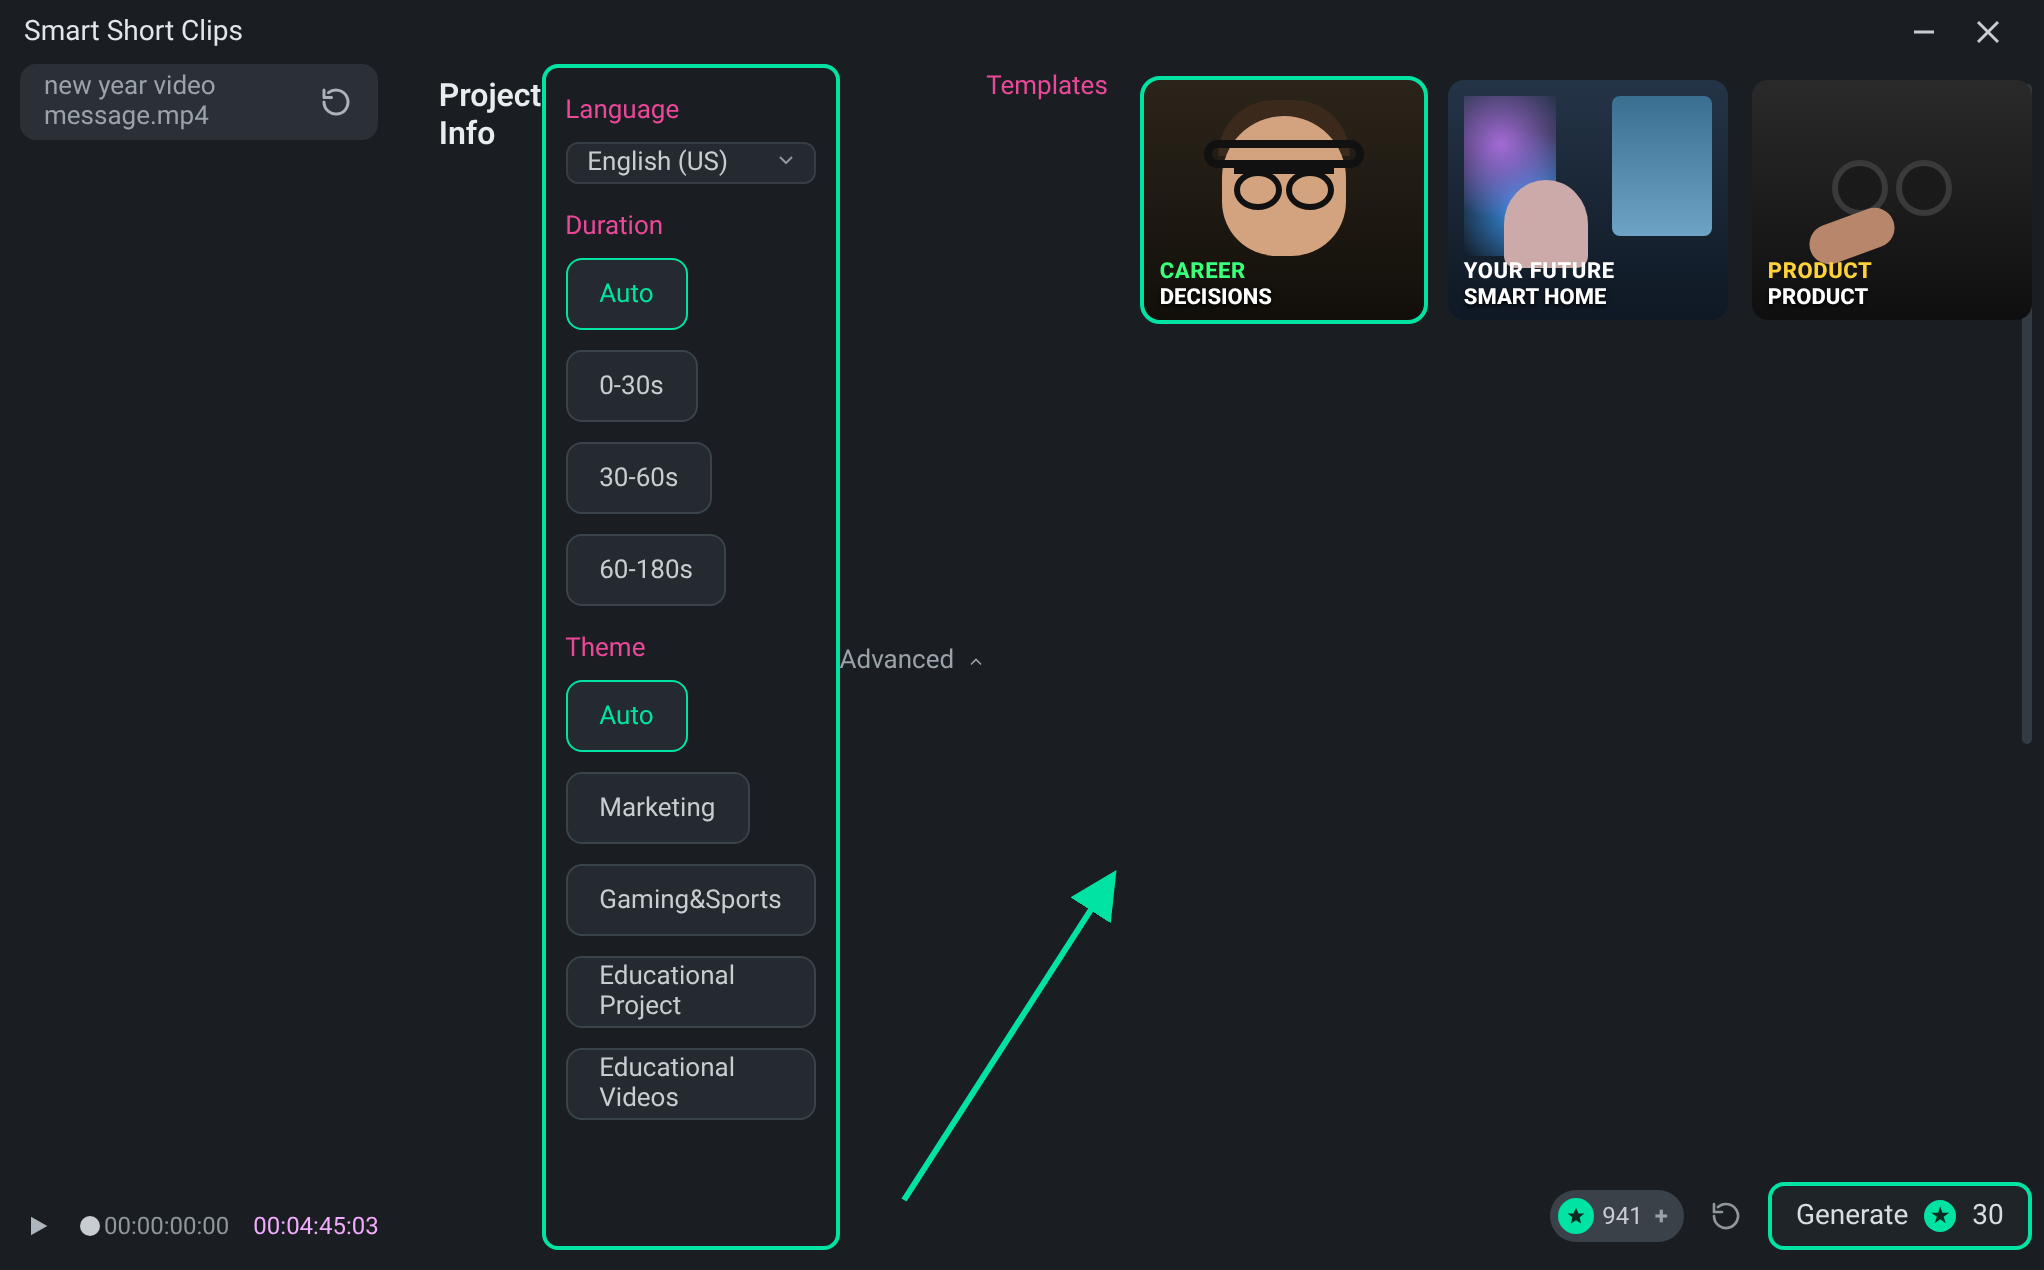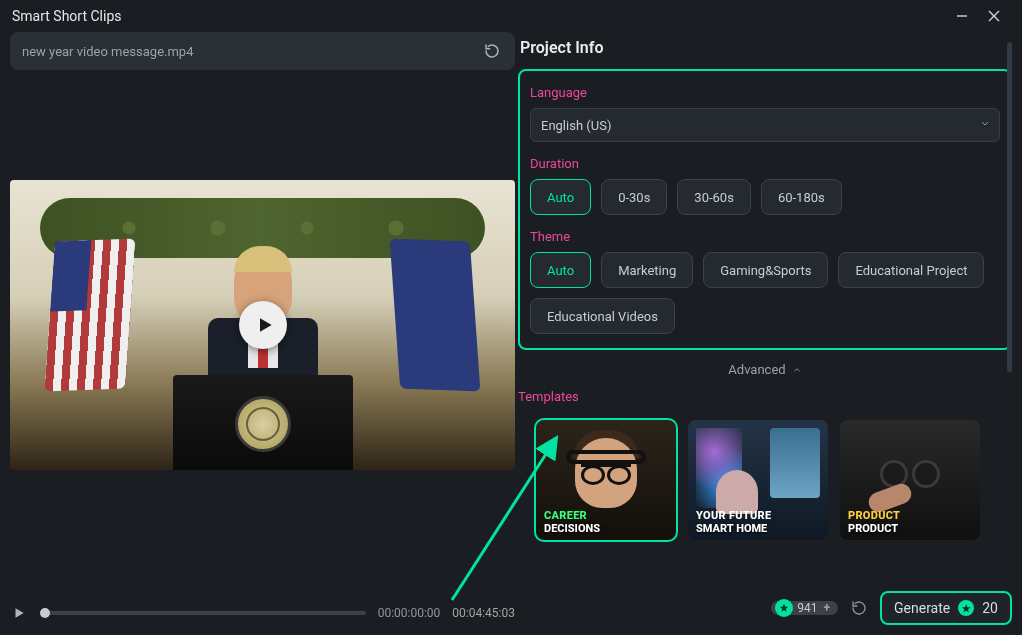--- a/index.html
+++ b/index.html
@@ -1,25 +1,25 @@
 <!DOCTYPE html>
 <html><head>
 <meta charset="utf-8">
 <style>
 * { margin:0; padding:0; box-sizing:border-box; font-family:-apple-system,BlinkMacSystemFont,"Segoe UI",Roboto,sans-serif; }
 body { background:#1a1e22; color:#c8cdd2; width:1022px; height:635px; overflow:hidden; position:relative; }
 .titlebar { height:32px; display:flex; align-items:center; padding:0 12px; font-size:14px; color:#e2e6ea; }
 .titlebar .spacer { flex:1; }
 .win-btn { width:32px; height:28px; display:flex; align-items:center; justify-content:center; color:#c8cdd2; cursor:pointer; }
-.content { display:flex; height:calc(100% - 32px); padding:0 10px 10px 10px; gap:3px; }
+.content { display:flex; height:calc(100% - 32px); padding:0 24px 10px 10px; gap:28px; }
 .left { width:505px; display:flex; flex-direction:column; }
 .filebar { background:#2a3036; border-radius:8px; height:38px; display:flex; align-items:center; padding:0 12px; font-size:13px; color:#9aa2aa; margin-bottom:10px; }
 .filebar .spacer { flex:1; }
 .reload-icon { width:22px; height:22px; color:#aab2ba; cursor:pointer; display:flex; align-items:center; justify-content:center; }
-.video-area { flex:1; display:flex; flex-direction:column; }
+.video-area { flex:1; display:flex; flex-direction:row; }
 .video-frame { margin-top:100px; height:290px; border-radius:4px; position:relative; overflow:hidden; background:linear-gradient(180deg,#3a2f1e 0%,#4a3b27 40%,#1f1710 100%); display:flex; align-items:center; justify-content:center; }
 .scene { position:absolute; inset:0; }
 .wall { position:absolute; inset:0; background:linear-gradient(180deg,#e8e3d3 0%,#d6cfb8 40%,#8a7a55 70%,#2e2416 100%); }
 .garland { position:absolute; top:18px; left:30px; right:30px; height:60px; background:radial-gradient(circle at 20% 50%,#5b6e35 6px,transparent 7px),radial-gradient(circle at 40% 50%,#5b6e35 7px,transparent 8px),radial-gradient(circle at 60% 50%,#5b6e35 6px,transparent 7px),radial-gradient(circle at 80% 50%,#5b6e35 7px,transparent 8px),linear-gradient(90deg,#3e5122,#4f6530,#3e5122); border-radius:30px; }
 .flag { position:absolute; width:80px; height:150px; top:60px; }
 .flag.left-f { left:40px; background:repeating-linear-gradient(90deg,#b23a3a 0 8px,#efefef 8px 16px); transform:skewX(-6deg) rotate(-2deg); border-radius:6px; }
 .flag.left-f::before{content:"";position:absolute;top:0;left:0;width:36px;height:70px;background:#2a3a7a;}
 .flag.right-f { right:40px; background:#2a3a7a; transform:skewX(6deg) rotate(2deg); border-radius:6px; }
 .podium { position:absolute; bottom:0; left:50%; transform:translateX(-50%); width:180px; height:95px; background:linear-gradient(180deg,#1a1a1a,#0a0a0a); border-radius:4px 4px 0 0; }
 .seal { position:absolute; bottom:18px; left:50%; transform:translateX(-50%); width:56px; height:56px; border-radius:50%; background:radial-gradient(circle,#d9cfa3 0%,#b7a96a 70%,#8a7c45 100%); border:3px solid #3a3a3a; }
@@ -30,26 +30,26 @@
 .suit { width:110px; height:60px; background:#1a1f2a; margin:-6px auto 0; border-radius:10px 10px 0 0; position:relative; }
 .collar { position:absolute; top:2px; left:50%; transform:translateX(-50%); width:30px; height:48px; background:#e8e8e8; }
 .tie { position:absolute; top:2px; left:50%; transform:translateX(-50%); width:10px; height:48px; background:#b33; }
 .playbtn { position:absolute; width:48px; height:48px; border-radius:50%; background:#efefef; top:50%; left:50%; transform:translate(-50%,-50%); display:flex; align-items:center; justify-content:center; cursor:pointer; box-shadow:0 2px 8px rgba(0,0,0,0.5); }
 .playbtn svg { margin-left:4px; }
 .controls { margin-top:auto; height:36px; display:flex; align-items:center; gap:12px; padding-top:12px; }
 .ctrl-play { width:18px; height:18px; display:flex; align-items:center; justify-content:center; cursor:pointer; color:#aeb5bc; }
 .progress { flex:1; height:4px; background:#3a4148; border-radius:2px; position:relative; }
 .progress .dot { position:absolute; left:0; top:50%; transform:translate(0,-50%); width:10px; height:10px; border-radius:50%; background:#c8cdd2; }
 .time { font-size:12px; color:#8e969e; }
-.time.dur { color:#a3a3a3; }
-.right { flex:1; display:flex; flex-direction:column; position:relative; }
+.time.dur { color:#f0abfc; }
+.right { flex:1; display:flex; flex-direction:row; position:relative; }
 .section-title { font-size:16px; font-weight:600; color:#e8ecef; margin:6px 0 12px 2px; }
 .info-panel { border:2px solid #00e3a3; border-radius:8px; padding:10px 10px 14px 10px; }
 .label { font-size:13px; color:#ec4899; margin-bottom:8px; margin-top:4px; }
-.select { background:#242a30; border:1px solid #363d45; border-radius:6px; height:34px; display:flex; align-items:center; padding:0 10px; font-size:13px; color:#c8cdd2; cursor:pointer; position:relative; }
+.select { background:#242a30; border:1px solid #363d45; border-radius:6px; height:21px; display:flex; align-items:center; padding:0 10px; font-size:13px; color:#c8cdd2; cursor:pointer; position:relative; }
 .select .chev { position:absolute; right:8px; top:50%; transform:translateY(-50%); }
 .chip-row { display:flex; flex-wrap:wrap; gap:10px; }
 .chip { background:#242a30; border:1px solid #3a424a; border-radius:8px; height:36px; padding:0 16px; display:flex; align-items:center; font-size:13px; color:#c8cdd2; cursor:pointer; }
 .chip.active { border:1.5px solid #00e3a3; color:#00e3a3; }
 .advanced { text-align:center; font-size:13px; color:#9aa2aa; margin:12px 0 8px; cursor:pointer; display:flex; align-items:center; justify-content:center; gap:6px; }
 .templates-row { display:flex; gap:12px; margin-top:8px; }
 .tpl { width:140px; height:120px; border-radius:8px; position:relative; overflow:hidden; cursor:pointer; flex-shrink:0; }
 .tpl.sel { outline:2px solid #00e3a3;margin-left:18px; }
 .tpl .caption { position:absolute; bottom:18px; left:8px; font-size:11px; font-weight:800; letter-spacing:0.3px; }
 .tpl .sub { position:absolute; bottom:5px; left:8px; font-size:11px; font-weight:800; color:#fff; text-shadow:0 1px 2px #000; }
@@ -63,21 +63,21 @@
 .tpl2 { background:linear-gradient(180deg,#243447,#0f1824);text-align:right; }
 .tpl2-window{position:absolute;top:8px;right:8px;width:50px;height:70px;background:linear-gradient(180deg,#3b6f91,#6da3c4);border-radius:4px;}
 .tpl2-light{position:absolute;top:8px;left:8px;width:46px;height:80px;background:radial-gradient(circle at 40% 30%,#a46bd6,transparent 60%),radial-gradient(circle at 70% 70%,#3aa0ff,transparent 60%);} 
 .tpl2-person{position:absolute;bottom:26px;left:28px;width:42px;height:44px;background:#caa;border-radius:50% 50% 6px 6px;}
 .tpl3 { background:linear-gradient(180deg,#2a2a2a,#0f0f0f); }
 .tpl3-bud{position:absolute;top:30px;left:50%;transform:translateX(-50%);width:60px;height:50px;}
 .tpl3-bud::before,.tpl3-bud::after{content:"";position:absolute;width:22px;height:22px;border-radius:50%;background:#1a1a1a;border:3px solid #3a3a3a;top:10px;}
 .tpl3-bud::before{left:0;} .tpl3-bud::after{right:0;}
 .tpl3-finger{position:absolute;bottom:32px;left:28px;width:44px;height:20px;border-radius:12px;background:#b7866b;transform:rotate(-20deg);}
 .footer { position:absolute; bottom:0; right:0; display:flex; align-items:center; gap:10px; }
-.credit { background:#3a4148; border-radius:14px; height:14px; padding:0 8px 0 4px; display:flex; align-items:center; gap:4px; font-size:12px; color:#c8cdd2; cursor:pointer; }
+.credit { background:#3a4148; border-radius:14px; height:26px; padding:0 8px 0 4px; display:flex; align-items:center; gap:4px; font-size:12px; color:#c8cdd2; cursor:pointer; }
 .credit .coin{width:18px;height:18px;border-radius:50%;background:#00e3a3;display:flex;align-items:center;justify-content:center;color:#0a2b22;font-weight:700;}
 .refresh-small{width:22px;height:22px;display:flex;align-items:center;justify-content:center;color:#8e969e;cursor:pointer;}
 .gen-btn { border:2px solid #00e3a3; border-radius:8px; height:34px; background:#1e2428; display:flex; align-items:center; gap:8px; padding:0 12px; font-size:14px; color:#d7dde2; cursor:pointer; }
 .gen-coin{width:16px;height:16px;border-radius:50%;background:#00e3a3;display:flex;align-items:center;justify-content:center;color:#0a2b22;font-weight:700;font-size:10px;}
 .arrow-annot { position:absolute; pointer-events:none; }
 .scrollhint { position:absolute; right:0; top:10px; width:5px; height:330px; background:#333b42; border-radius:3px; }
 </style>
 </head>
 <body>
 
@@ -226,21 +226,21 @@
       </div>
       <div class="refresh-small">
         <svg width="16" height="16" viewBox="0 0 24 24" fill="none">
             <path d="M3 12a9 9 0 1 0 3-6.7" stroke="currentColor" stroke-width="2" stroke-linecap="round"></path>
             <path d="M3 3v6h6" stroke="currentColor" stroke-width="2" stroke-linecap="round"></path>
           </svg>
       </div>
       <div class="gen-btn">
         <span>Generate</span>
         <span class="gen-coin">★</span>
-        <span>20</span>
+        <span>30</span>
       </div>
     </div>
   </div>
 </div>
 
 <svg class="arrow-annot" style="left:440px;top:430px" width="130" height="180">
   <defs>
       <marker id="ah" markerWidth="8" markerHeight="8" refX="6" refY="4" orient="auto">
         <path d="M0 0L8 4L0 8z" fill="#00e3a3"></path>
       </marker>

